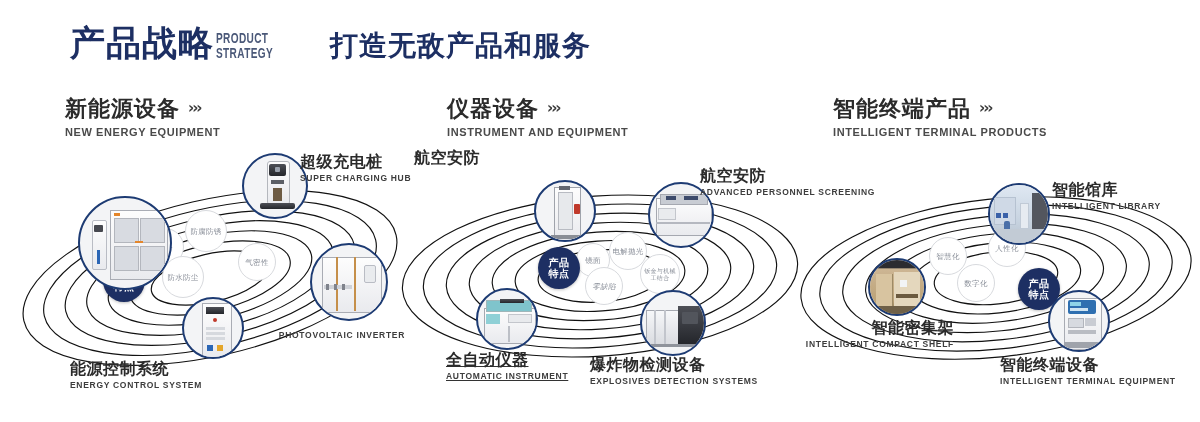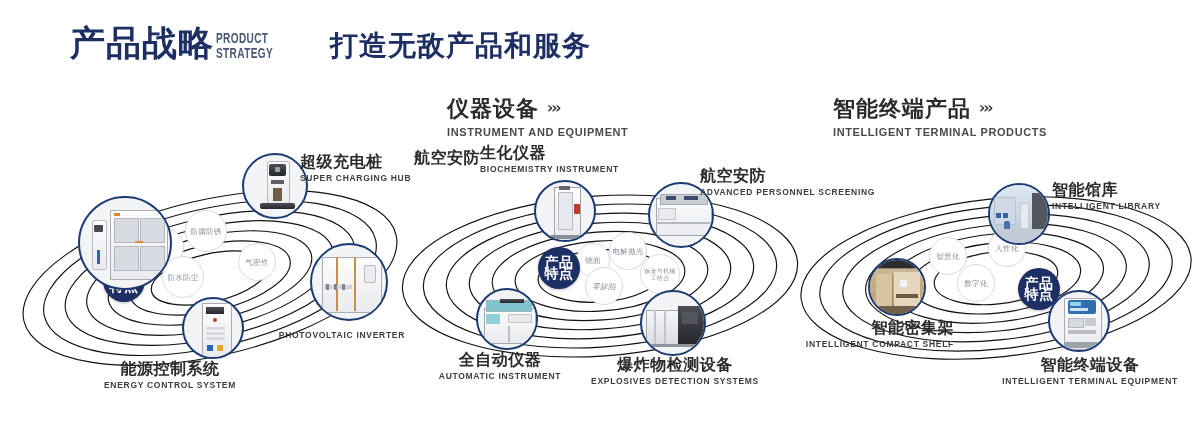--- a/index.html
+++ b/index.html
@@ -72,38 +72,38 @@
     line-height:19px;
     font-family:"DejaVu Sans","Liberation Sans",sans-serif;
   }
   .nlabel .en{
     font-size:8.5px;font-weight:bold;color:#3d3d3d;letter-spacing:0.7px;
     line-height:11px;margin-top:2px;
     font-family:"Liberation Sans",sans-serif;
   }
   .nlabel.right{text-align:right;}
   .nlabel.left{text-align:left;}
-  .nlabel.center{text-align:center;}
+  .nlabel.center{text-align:left;}
 
   
   .feat{
     position:absolute;border-radius:50%;
     border:1px solid #d8dade;background:#fff;
     display:flex;align-items:center;justify-content:center;
     text-align:center;color:#8a8f99;
     font-size:7.5px;line-height:9px;letter-spacing:0.3px;
     font-family:"DejaVu Sans","Liberation Sans",sans-serif;
     box-sizing:border-box;padding:2px;
   }
   .feat.tiny{font-size:6px;line-height:7.5px;}
   .core{
     position:absolute;border-radius:50%;
     background:#1d2f63;color:#fff;
     display:flex;align-items:center;justify-content:center;
-    text-align:center;font-size:14px;font-weight:bold;line-height:11px;
+    text-align:center;font-size:10px;font-weight:bold;line-height:11px;
     letter-spacing:0.5px;
     font-family:"DejaVu Sans","Liberation Sans",sans-serif;
     box-sizing:border-box;
     box-shadow:0 1px 3px rgba(0,0,0,.25);
   }
 
   
   .dev{position:absolute;}
   .shade{background:linear-gradient(180deg,#fdfdfd 0%,#e9eaee 100%);}
   .shade2{background:linear-gradient(180deg,#f6f7f9 0%,#d9dbe0 100%);}
@@ -116,20 +116,26 @@
 
   <div class="header">
     <div class="title-cn">产品战略</div>
     <div class="title-en">
       <div>PRODUCT</div>
       <div>STRATEGY</div>
     </div>
     <div class="title-slogan">打造无敌产品和服务</div>
   </div>
 
+  <div class="sec-head" style="left:65px;top:95px;">
+    <div class="sec-cn">
+      <span>新能源设备</span><span class="sec-arrows">›››</span>
+    </div>
+    <div class="sec-en">NEW ENERGY EQUIPMENT</div>
+  </div>
 
   <div class="sec-head" style="left:833px;top:95px;">
     <div class="sec-cn">
       <span>智能终端产品</span><span class="sec-arrows">›››</span>
     </div>
     <div class="sec-en">INTELLIGENT TERMINAL PRODUCTS</div>
   </div>
 
   <div class="sec-head" style="left:447px;top:95px;">
     <div class="sec-cn">
@@ -259,24 +265,20 @@
         <div class="dev shade" style="left:18px;top:5px;width:25px;height:52px;border:1px solid #9fa3ab;"></div>
         <div class="dev" style="left:22px;top:10px;width:13px;height:36px;background:#e7e9ec;border:1px solid #b8bbc2;"></div>
         <div class="dev" style="left:23px;top:4px;width:11px;height:4px;background:#636770;"></div>
         <div class="dev" style="left:38px;top:22px;width:6px;height:10px;background:#c0392b;border-radius:1px;"></div>
         <div class="dev" style="left:15px;top:53px;width:31px;height:4px;background:#8a8e96;"></div>
       </div>
     </div>
     <div class="nlabel right" style="left:14px;top:-2px;width:66px;">
       <div class="cn">航空安防</div>
     </div>
-    <div class="nlabel left" style="left:80px;top:-7px;width:70px;">
-      <div class="cn">生化仪器</div>
-      <div class="en">BIOCHEMISTRY INSTRUMENT</div>
-    </div>
 
     <div class="node" style="left:248px;top:32px;width:66px;height:66px;">
       <div class="art">
         <div class="dev shade" style="left:6px;top:14px;width:54px;height:36px;border:1px solid #a5a8b0;"></div>
         <div class="dev" style="left:10px;top:10px;width:46px;height:9px;background:#c8ccd3;border:1px solid #a5a8b0;"></div>
         <div class="dev" style="left:16px;top:12px;width:10px;height:4px;background:#3c4a6b;"></div>
         <div class="dev" style="left:34px;top:12px;width:14px;height:4px;background:#3c4a6b;"></div>
         <div class="dev" style="left:8px;top:24px;width:16px;height:10px;background:#e9ebee;border:1px solid #c3c6cc;"></div>
         <div class="dev" style="left:6px;top:38px;width:54px;height:1.5px;background:#b5b8c0;"></div>
       </div>
@@ -289,21 +291,21 @@
     <div class="node" style="left:76px;top:138px;width:62px;height:62px;">
       <div class="art">
         <div class="dev shade" style="left:6px;top:18px;width:50px;height:34px;border:1px solid #a5a8b0;"></div>
         <div class="dev" style="left:8px;top:10px;width:44px;height:10px;background:#7fc4cc;border:1px solid #9fb6b9;"></div>
         <div class="dev dark" style="left:22px;top:9px;width:24px;height:4px;"></div>
         <div class="dev" style="left:8px;top:24px;width:14px;height:10px;background:#8fd0d6;"></div>
         <div class="dev" style="left:30px;top:24px;width:22px;height:7px;background:#e8eaed;border:1px solid #c3c6cc;"></div>
         <div class="dev" style="left:30px;top:36px;width:1.5px;height:16px;background:#bcbfc6;"></div>
       </div>
     </div>
-    <div class="nlabel center" style="left:20px;top:200px;width:160px;">
+    <div class="nlabel center" style="left:46px;top:200px;width:160px;text-decoration:underline;">
       <div class="cn">全自动仪器</div>
       <div class="en">AUTOMATIC INSTRUMENT</div>
     </div>
 
     <div class="node" style="left:240px;top:140px;width:66px;height:66px;">
       <div class="art">
         <div class="dev shade2" style="left:4px;top:18px;width:34px;height:34px;border:1px solid #a5a8b0;"></div>
         <div class="dev" style="left:12px;top:18px;width:1.5px;height:34px;background:#c2c5cc;"></div>
         <div class="dev" style="left:22px;top:18px;width:1.5px;height:34px;background:#c2c5cc;"></div>
         <div class="dev dark" style="left:36px;top:14px;width:26px;height:38px;"></div>

